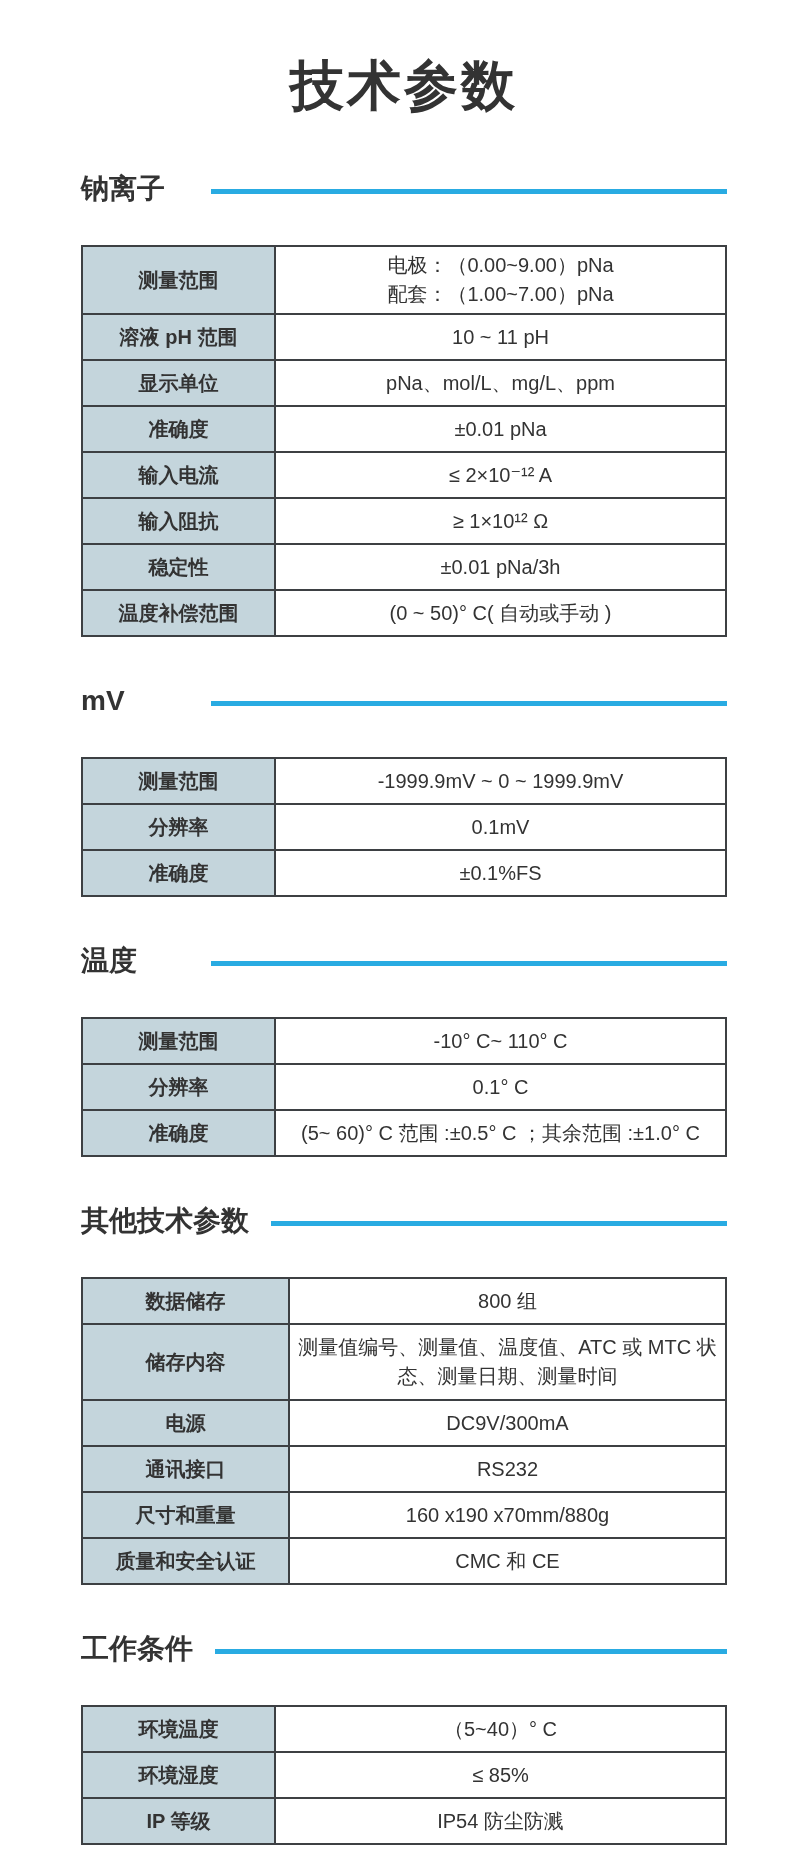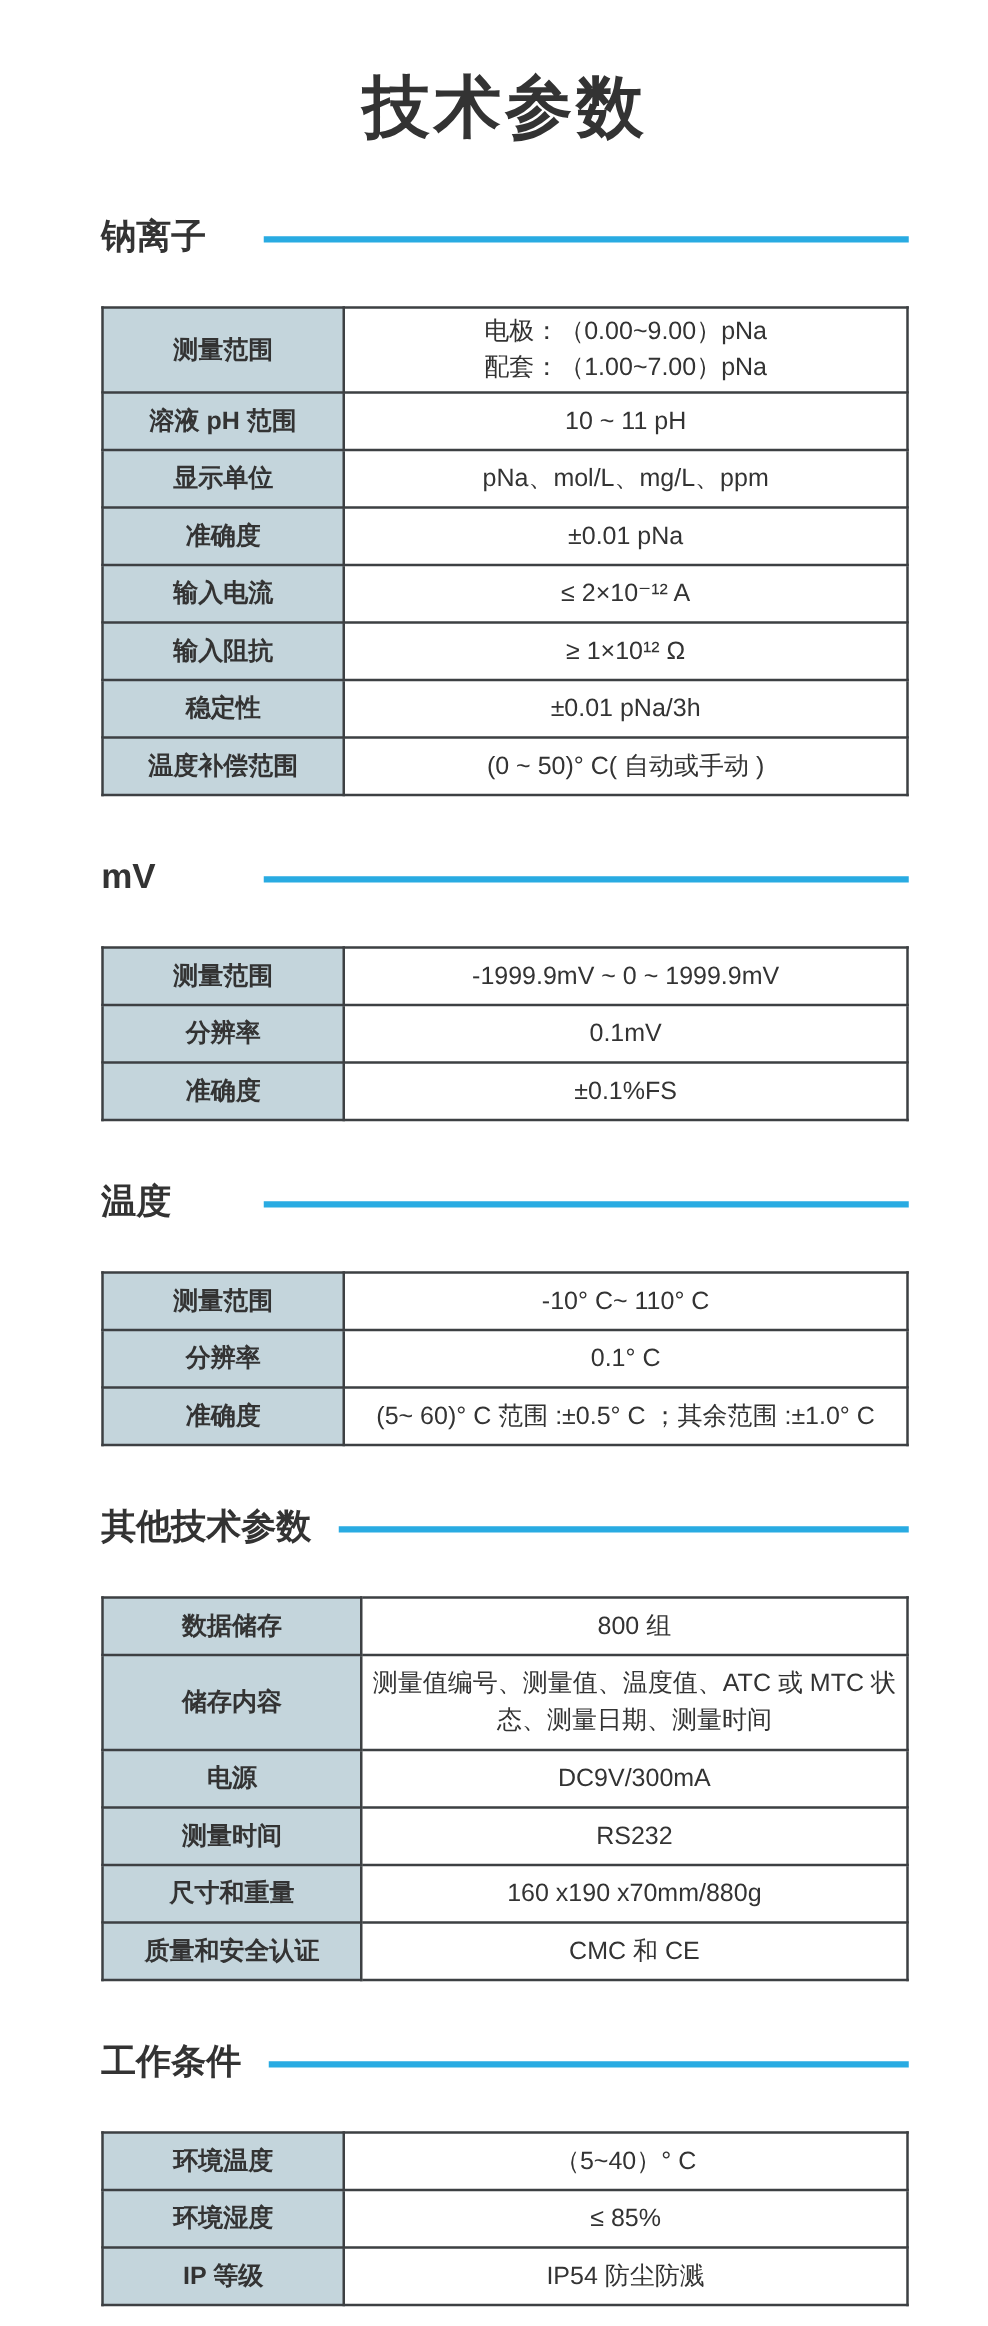--- a/index.html
+++ b/index.html
@@ -150,21 +150,21 @@
         </tr>
         <tr class="xtall">
           <td class="lbl">储存内容</td>
           <td class="val">测量值编号、测量值、温度值、ATC 或 MTC 状态、测量日期、测量时间</td>
         </tr>
         <tr class="std">
           <td class="lbl">电源</td>
           <td class="val">DC9V/300mA</td>
         </tr>
         <tr class="std">
-          <td class="lbl">测量时间</td>
+          <td class="lbl">通讯接口</td>
           <td class="val">RS232</td>
         </tr>
         <tr class="std">
           <td class="lbl">尺寸和重量</td>
           <td class="val">160 x190 x70mm/880g</td>
         </tr>
         <tr class="std">
           <td class="lbl">质量和安全认证</td>
           <td class="val">CMC 和 CE</td>
         </tr>

